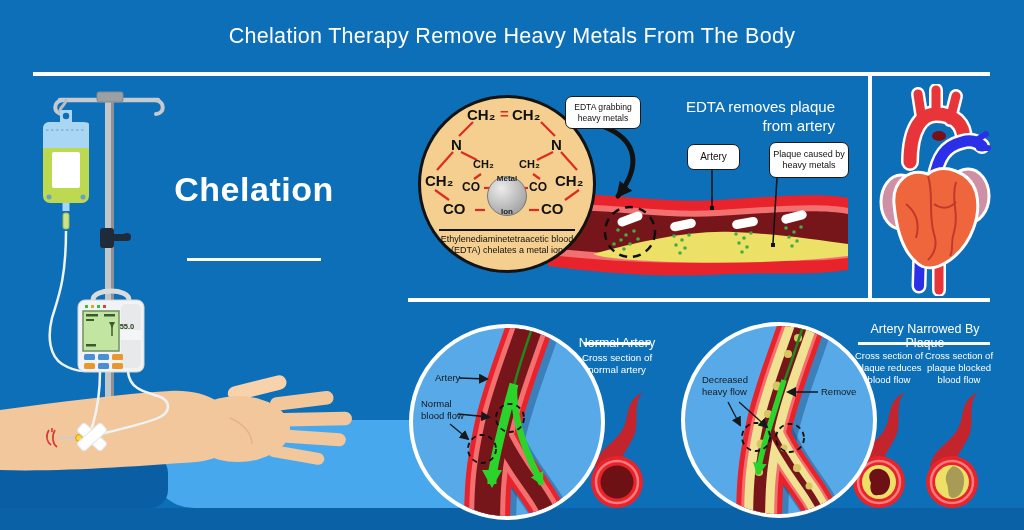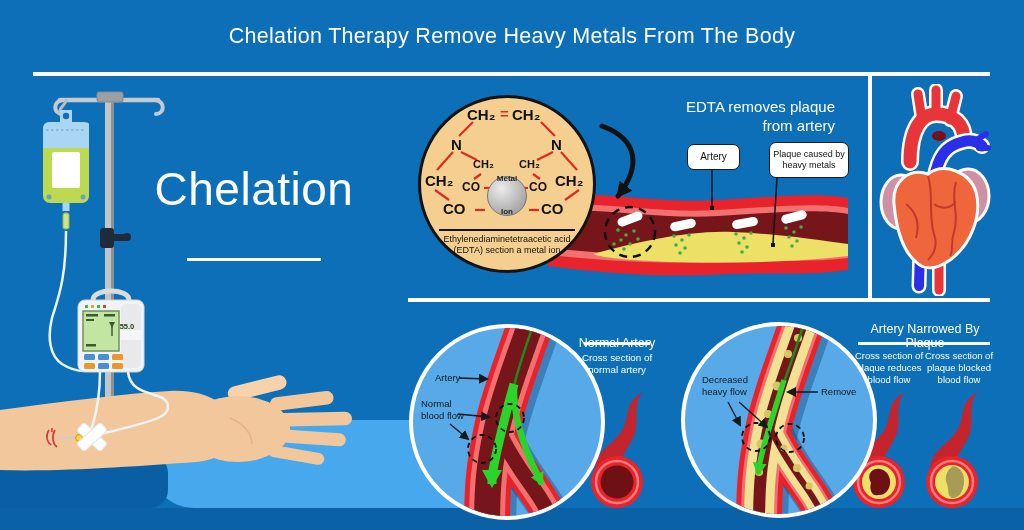--- a/index.html
+++ b/index.html
@@ -7,21 +7,21 @@
          font-family:"Liberation Sans", sans-serif;}
   .abs{position:absolute;}
   .wline{background:#ffffff;position:absolute;}
   .white-text{color:#ffffff;}
   .center{text-align:right;}
   .callout{position:absolute;background:#ffffff;border:1.6px solid #1a1a1a;border-radius:7px;
            color:#111;text-align:center;line-height:1.18;z-index:6;display:flex;align-items:center;justify-content:center;}
   .page-title{position:absolute;top:24px;left:0;width:100%;text-align:center;color:#fff;
               font-size:21.5px;letter-spacing:.3px;font-weight:400;}
   .therapy-h{position:absolute;left:148px;top:166px;width:212px;text-align:center;color:#fff;
-             font-size:46px;line-height:46px;font-weight:400;letter-spacing:.5px;}
+             font-size:34px;line-height:46px;font-weight:700;letter-spacing:.5px;}
   .molecule{position:absolute;left:418px;top:95px;width:172px;height:172px;border-radius:50%;
             background:#f4cf90;border:3px solid #131313;z-index:3;}
   .mol-t{position:absolute;color:#111;font-weight:bold;white-space:nowrap;}
   .metal{position:absolute;left:66px;top:78px;width:38px;height:38px;border-radius:50%;
          background:radial-gradient(circle at 35% 30%, #ececec, #8f8f8f);border:1px solid #777;
          display:flex;flex-direction:column;align-items:center;justify-content:center;
          font-size:8px;font-weight:bold;color:#222;line-height:1.1;gap:24px;}
   .mol-cap{position:absolute;left:14px;top:136px;width:144px;font-size:9px;line-height:1.2;
            color:#111;text-align:center;}
   .sec-title{position:absolute;color:#fff;font-size:12.5px;text-align:center;}
@@ -228,31 +228,32 @@
     <span class="mol-t" style="left:134px;top:74px;font-size:15px;">CH₂</span>
     <span class="mol-t" style="left:41px;top:82px;font-size:12px;">CO</span>
     <span class="mol-t" style="left:108px;top:82px;font-size:12px;">CO</span>
     <div class="metal">
       <span>Metal</span>
       <span>Ion</span>
     </div>
     <span class="mol-t" style="left:22px;top:102px;font-size:15px;">CO</span>
     <span class="mol-t" style="left:120px;top:102px;font-size:15px;">CO</span>
     <div class="abs" style="left:18px;top:131px;width:136px;height:2px;background:#111;"></div>
-    <div class="mol-cap">Ethylenediaminetetraacetic acid (EDTA) section a metal ion</div>
+    <div class="mol-cap">Ethylenediaminetetraacetic blood (EDTA) chelates a metal ion</div>
   </div>
 
   <svg class="abs" style="left:0;top:0;z-index:5;pointer-events:none;" width="1024" height="530" viewBox="0 0 1024 530">
     <path d="M602,126 C640,140 640,168 618,196" stroke="#111" stroke-width="5" fill="none" stroke-linecap="round" marker-end="url(#mblkbig)"></path>
     <line x1="712" y1="170" x2="712" y2="206" stroke="#111" stroke-width="1.5"></line>
     <rect x="710" y="206" width="4" height="4" fill="#111"></rect>
     <line x1="777" y1="178" x2="773" y2="243" stroke="#111" stroke-width="1.5"></line>
     <rect x="771" y="243" width="4" height="4" fill="#111"></rect>
   </svg>
 
+  <div class="callout" style="left:565px;top:96px;width:74px;height:31px;font-size:8.6px;">EDTA grabbing heavy metals</div>
   <div class="abs white-text center" style="left:655px;top:98px;width:180px;font-size:15px;line-height:1.25;">EDTA removes plaque from artery</div>
   <div class="callout" style="left:687px;top:144px;width:51px;height:24px;font-size:10px;">Artery</div>
   <div class="callout" style="left:769px;top:142px;width:78px;height:34px;font-size:9px;">Plaque caused by heavy metals</div>
 
   <svg class="abs" style="left:876px;top:84px;" width="116" height="212" viewBox="0 0 116 212">
     <line x1="44" y1="165" x2="43" y2="202" stroke="#fff" stroke-width="15" stroke-linecap="round"></line>
     <line x1="63" y1="168" x2="63" y2="206" stroke="#fff" stroke-width="14" stroke-linecap="round"></line>
     <line x1="44" y1="165" x2="43" y2="202" stroke="#2b2fe8" stroke-width="10" stroke-linecap="round"></line>
     <line x1="63" y1="168" x2="63" y2="206" stroke="#e8353a" stroke-width="9" stroke-linecap="round"></line>
     <path d="M34,78 C34,44 46,30 60,30 C78,30 88,40 88,56" stroke="#fff" stroke-width="18" fill="none" stroke-linecap="round"></path>

